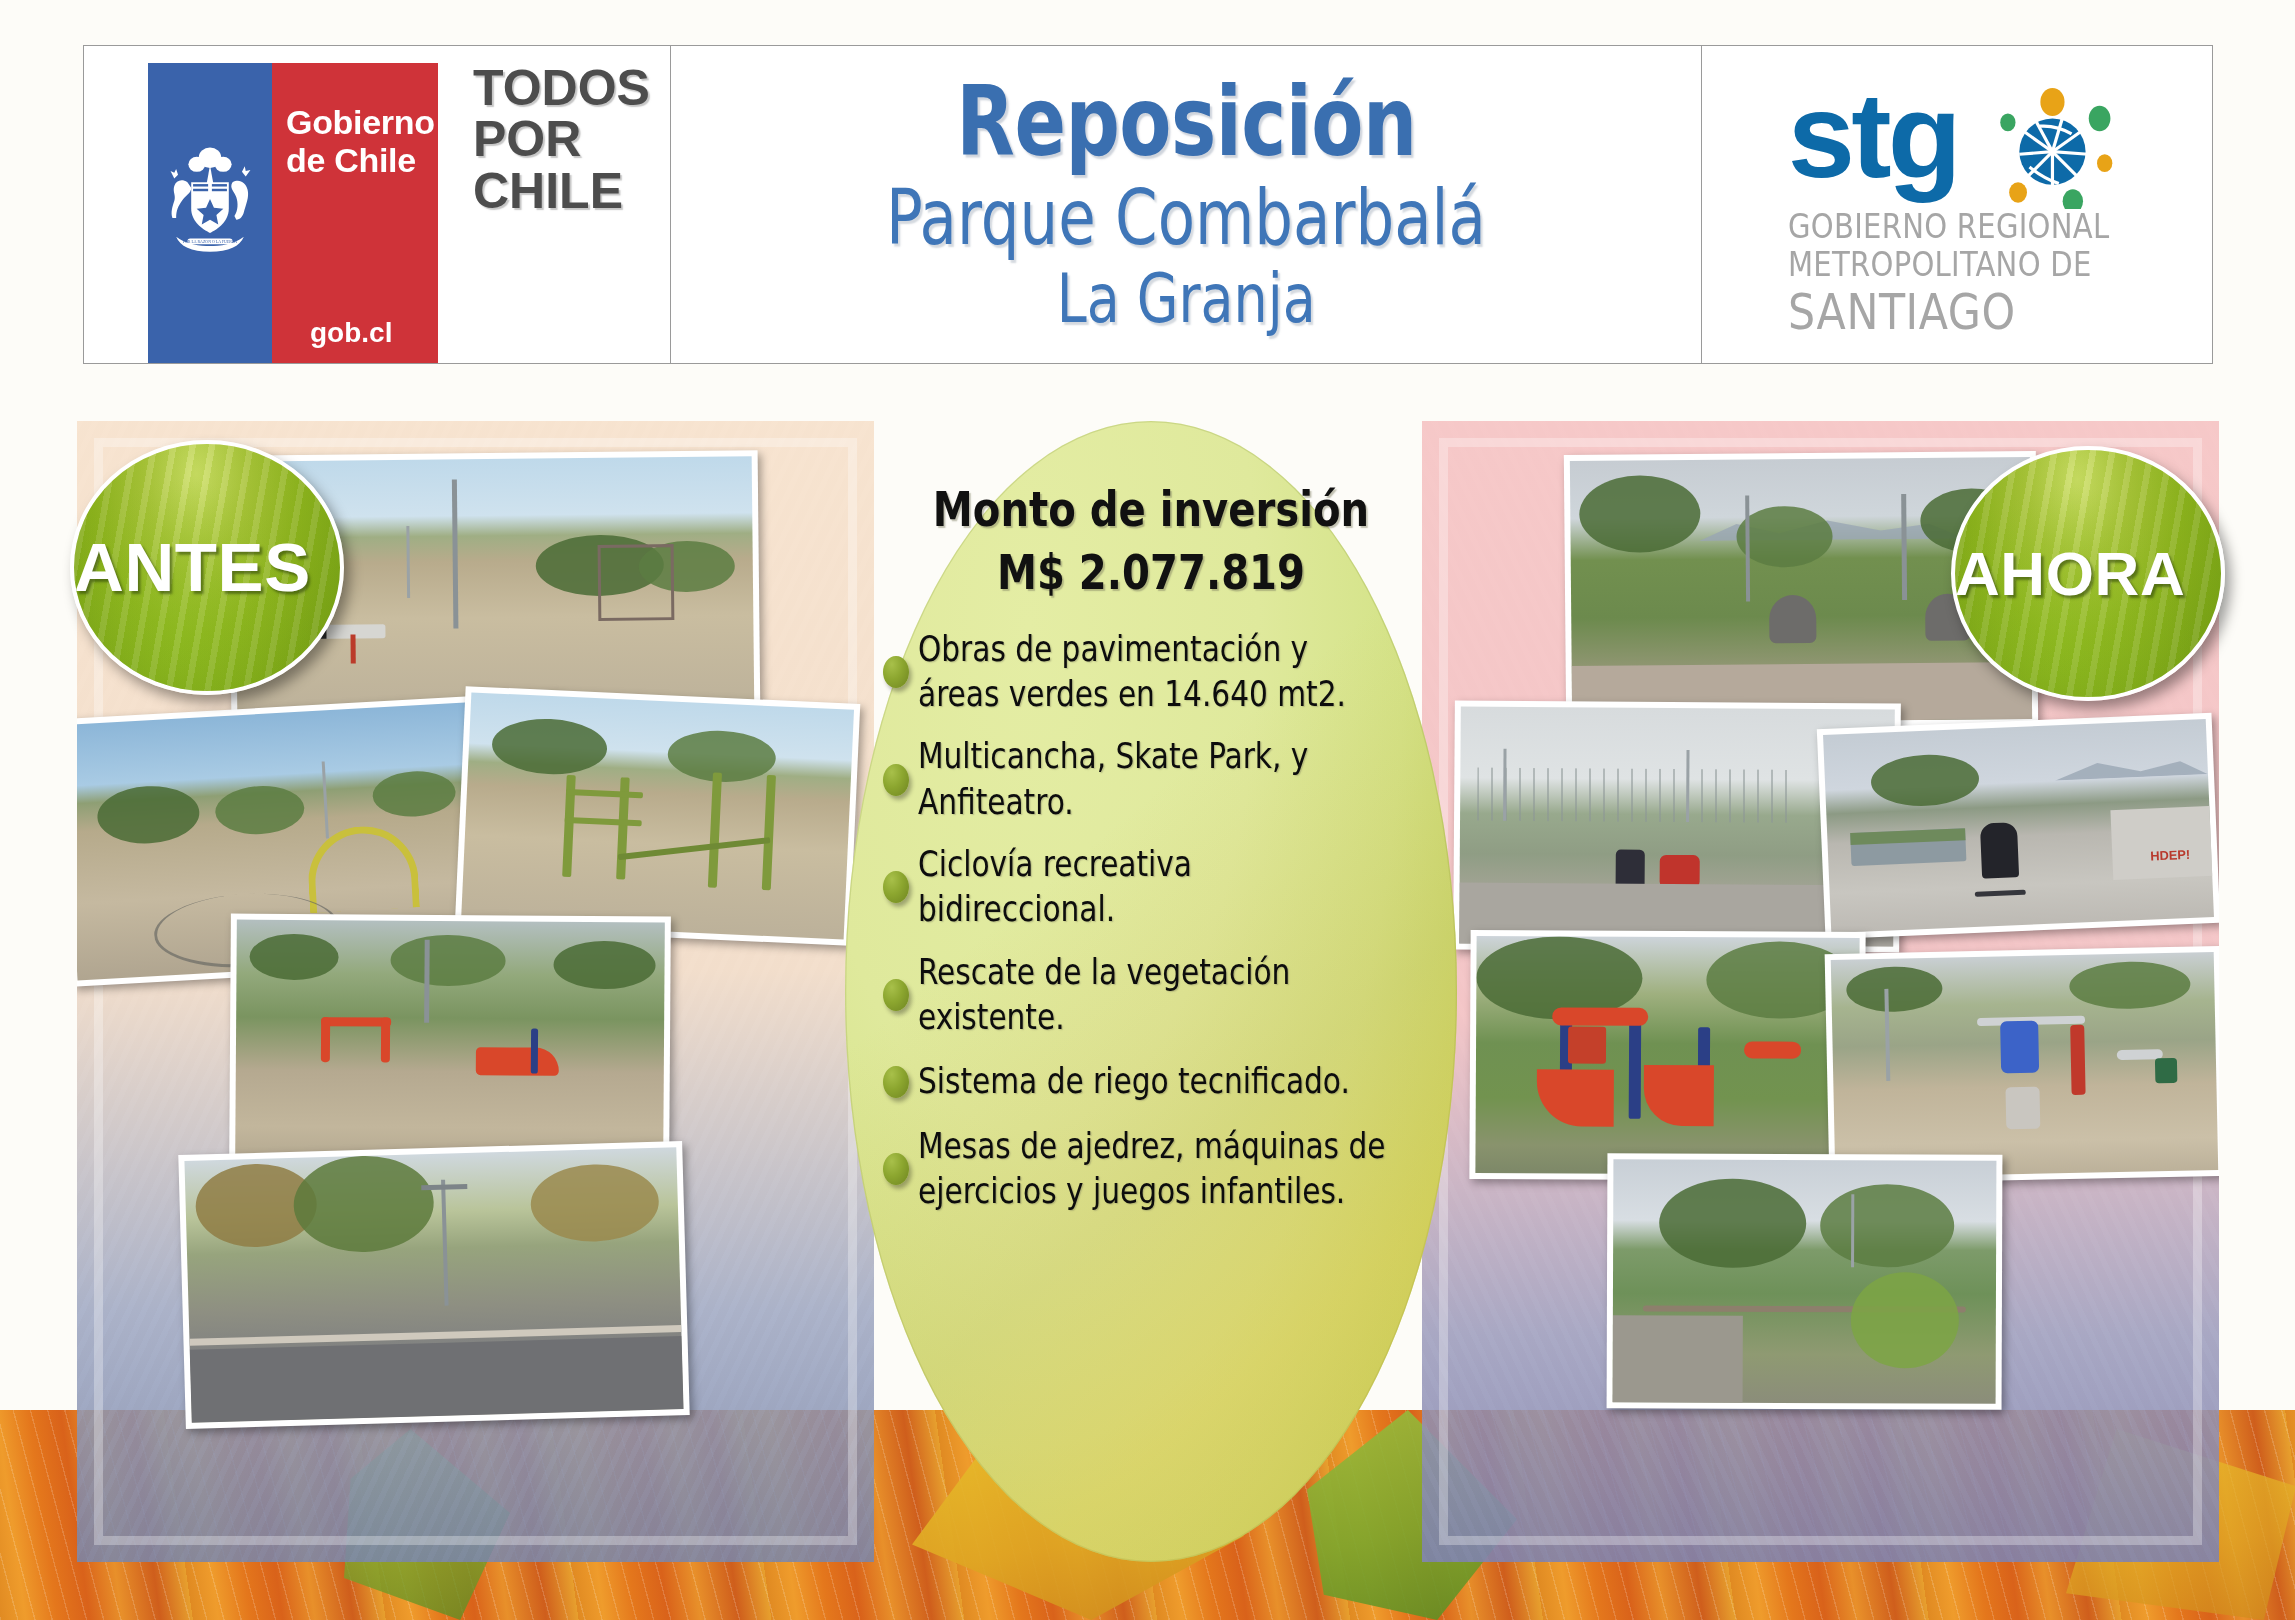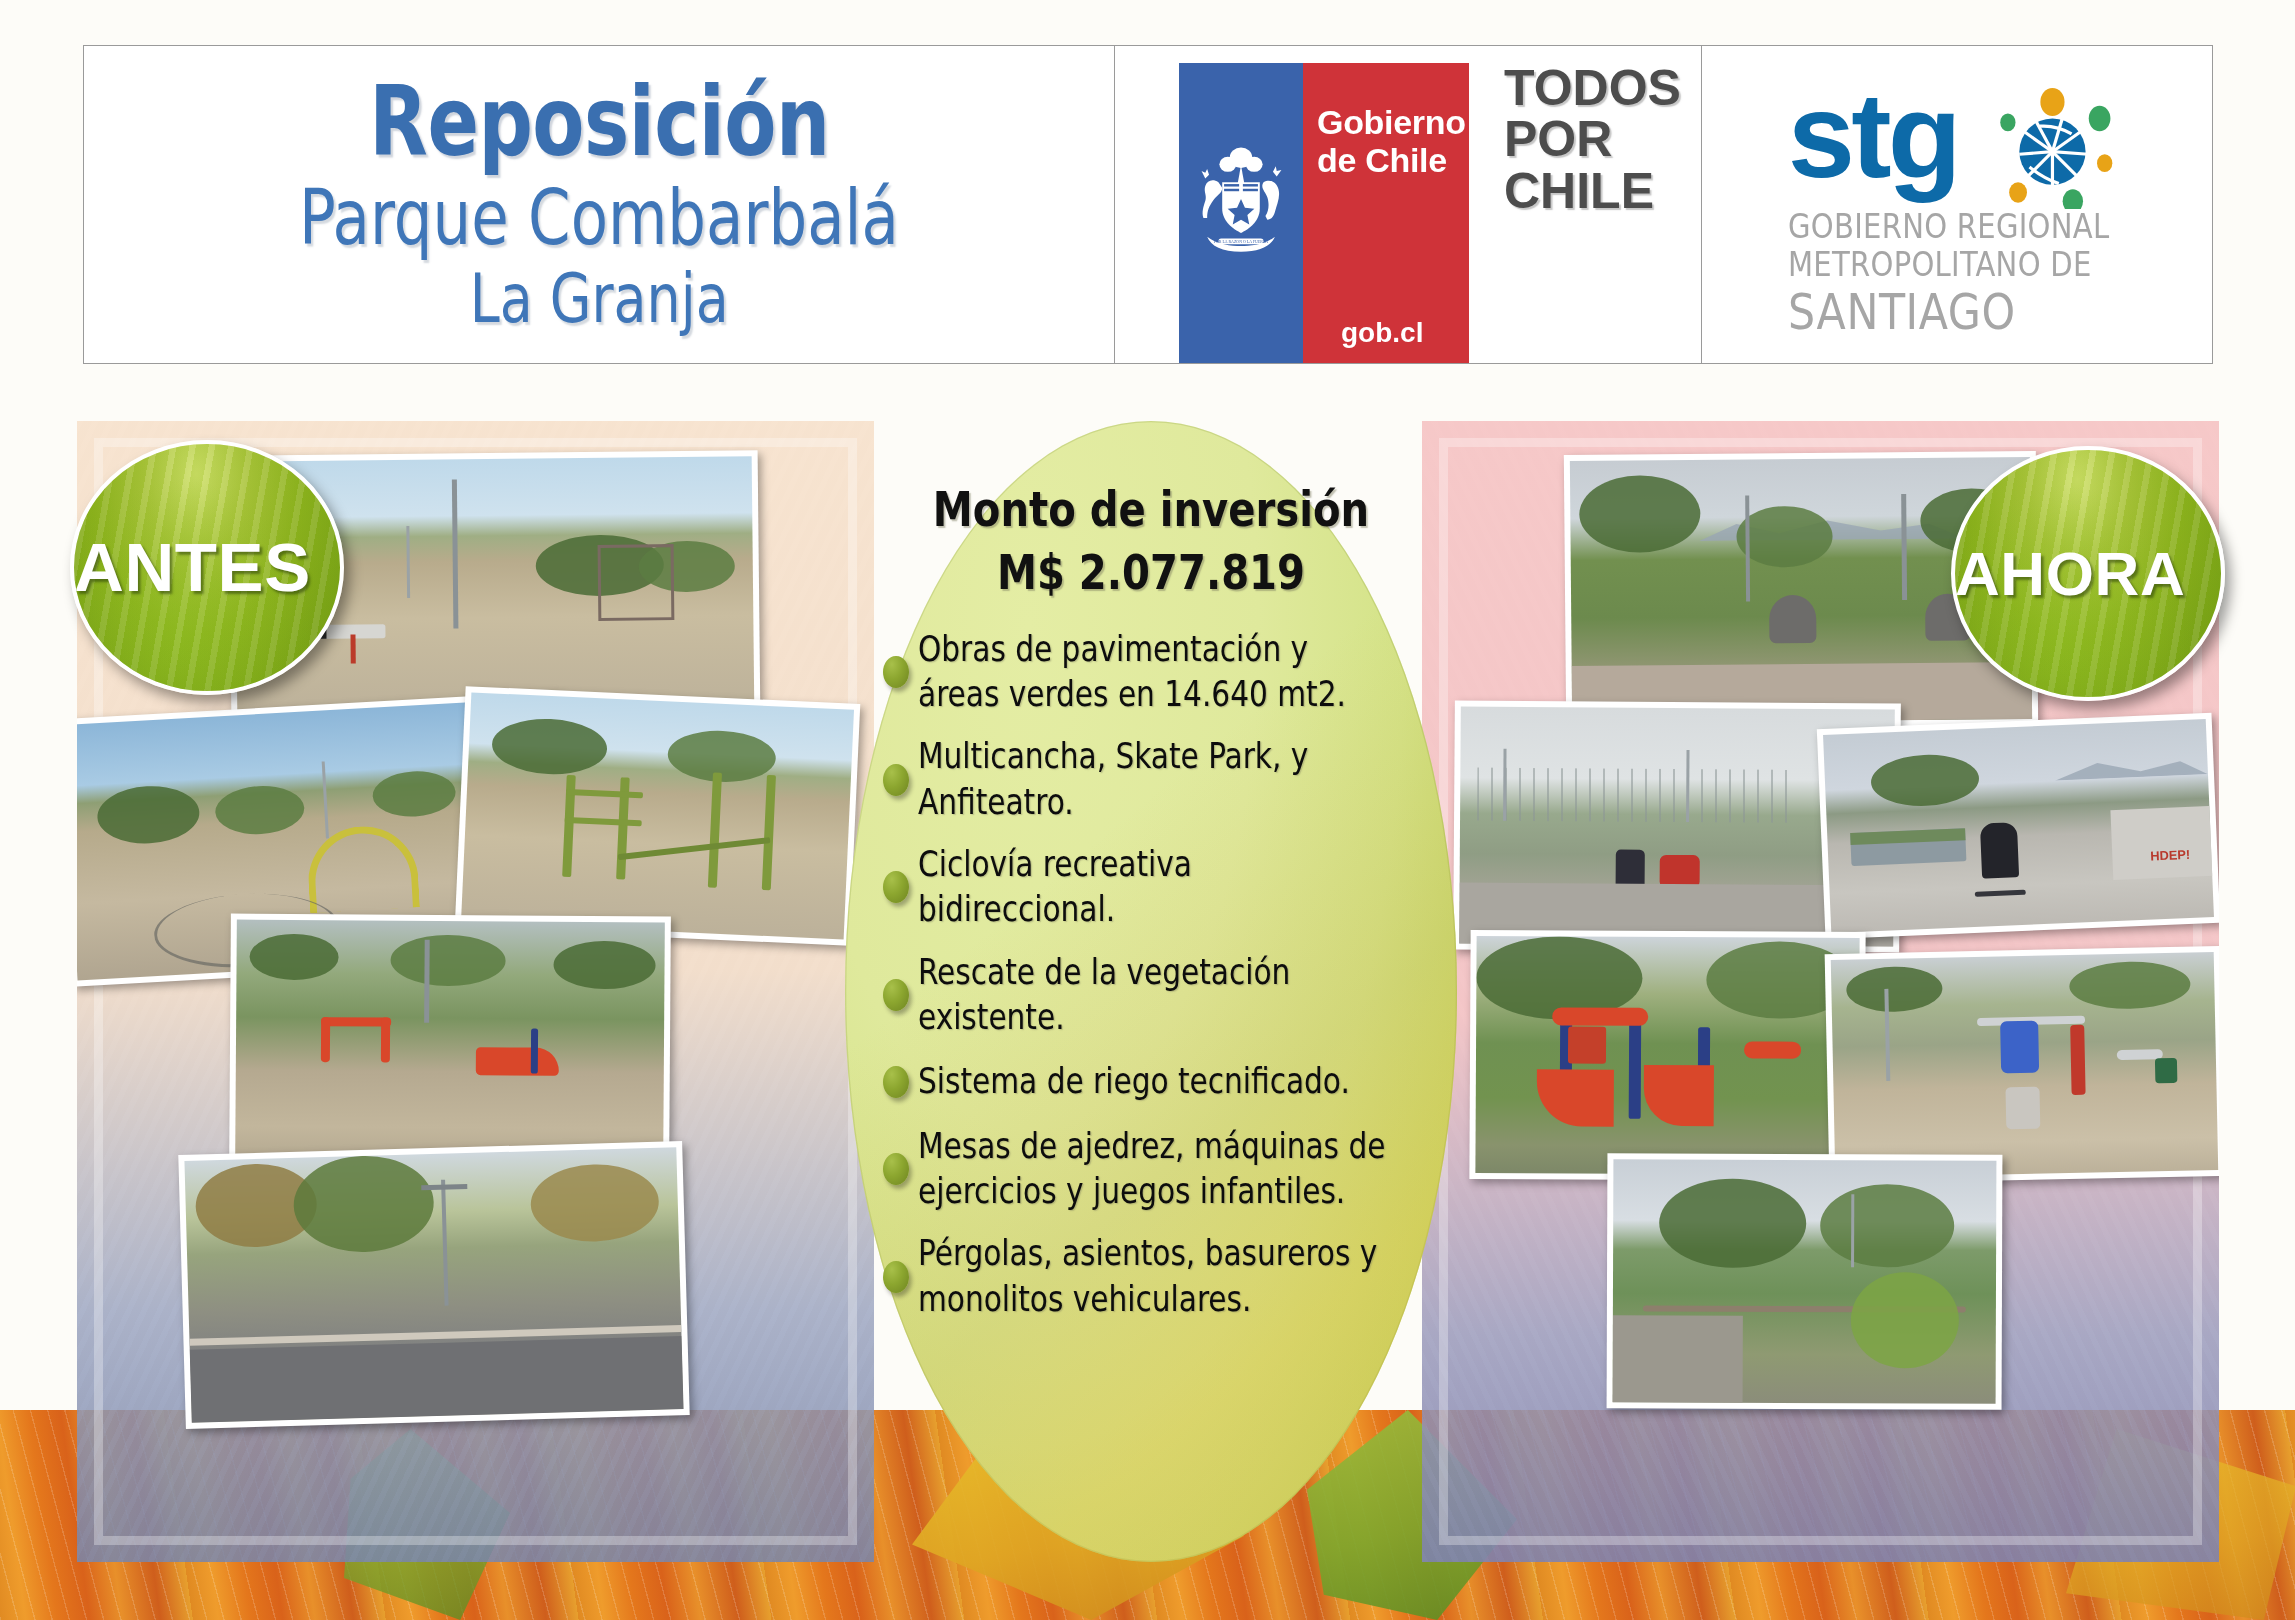--- a/index.html
+++ b/index.html
@@ -557,42 +557,32 @@
         <span class="txt">Rescate de la vegetación existente.</span>
       </li>
       <li class="bullet">
         <span class="dot"></span>
         <span class="txt">Sistema de riego tecnificado.</span>
       </li>
       <li class="bullet">
         <span class="dot"></span>
         <span class="txt">Mesas de ajedrez, máquinas de ejercicios y juegos infantiles.</span>
       </li>
-      <li class="bullet">
-        <span class="dot"></span>
-        <span class="txt">Pérgolas, asientos, basureros y monolitos vehiculares.</span>
-      </li>
     </ul>
   </div>
 </div>
 
 <div class="badge badge-antes">
   <span class="blabel">ANTES</span>
 </div>
 <div class="badge badge-ahora">
   <span class="blabel">AHORA</span>
 </div>
 
 <div class="header">
-
-  <div class="header-cell hc-title">
-    <div class="title-main">Reposición</div>
-    <div class="title-sub">Parque Combarbalá</div>
-    <div class="title-sub2">La Granja</div>
-  </div>
 
   <div class="header-cell hc-logo">
     <div class="chile-logo">
       <div class="flag-blue">
         <svg class="escudo" viewBox="0 0 100 128">
           <g fill="#ffffff">
 
             <ellipse cx="50" cy="18" rx="12" ry="11"></ellipse>
             <ellipse cx="36" cy="25" rx="9" ry="8"></ellipse>
             <ellipse cx="64" cy="25" rx="9" ry="8"></ellipse>
@@ -624,20 +614,26 @@
           <div>de Chile</div>
         </div>
         <div class="gobcl">gob.cl</div>
       </div>
       <div class="todos">
         <div>TODOS</div>
         <div>POR</div>
         <div>CHILE</div>
       </div>
     </div>
+  </div>
+
+  <div class="header-cell hc-title">
+    <div class="title-main">Reposición</div>
+    <div class="title-sub">Parque Combarbalá</div>
+    <div class="title-sub2">La Granja</div>
   </div>
 
   <div class="header-cell hc-stg">
     <div class="stg-wrap">
       <div class="stg-word">
         <span class="stg-text">stg</span>
         <svg class="stg-glyph" viewBox="0 0 200 190">
           <circle cx="96" cy="100" r="52" fill="#0d6aa8"></circle>
           <g stroke="#ffffff" stroke-width="5" fill="none">
             <path d="M96 100 L70 52"></path>

